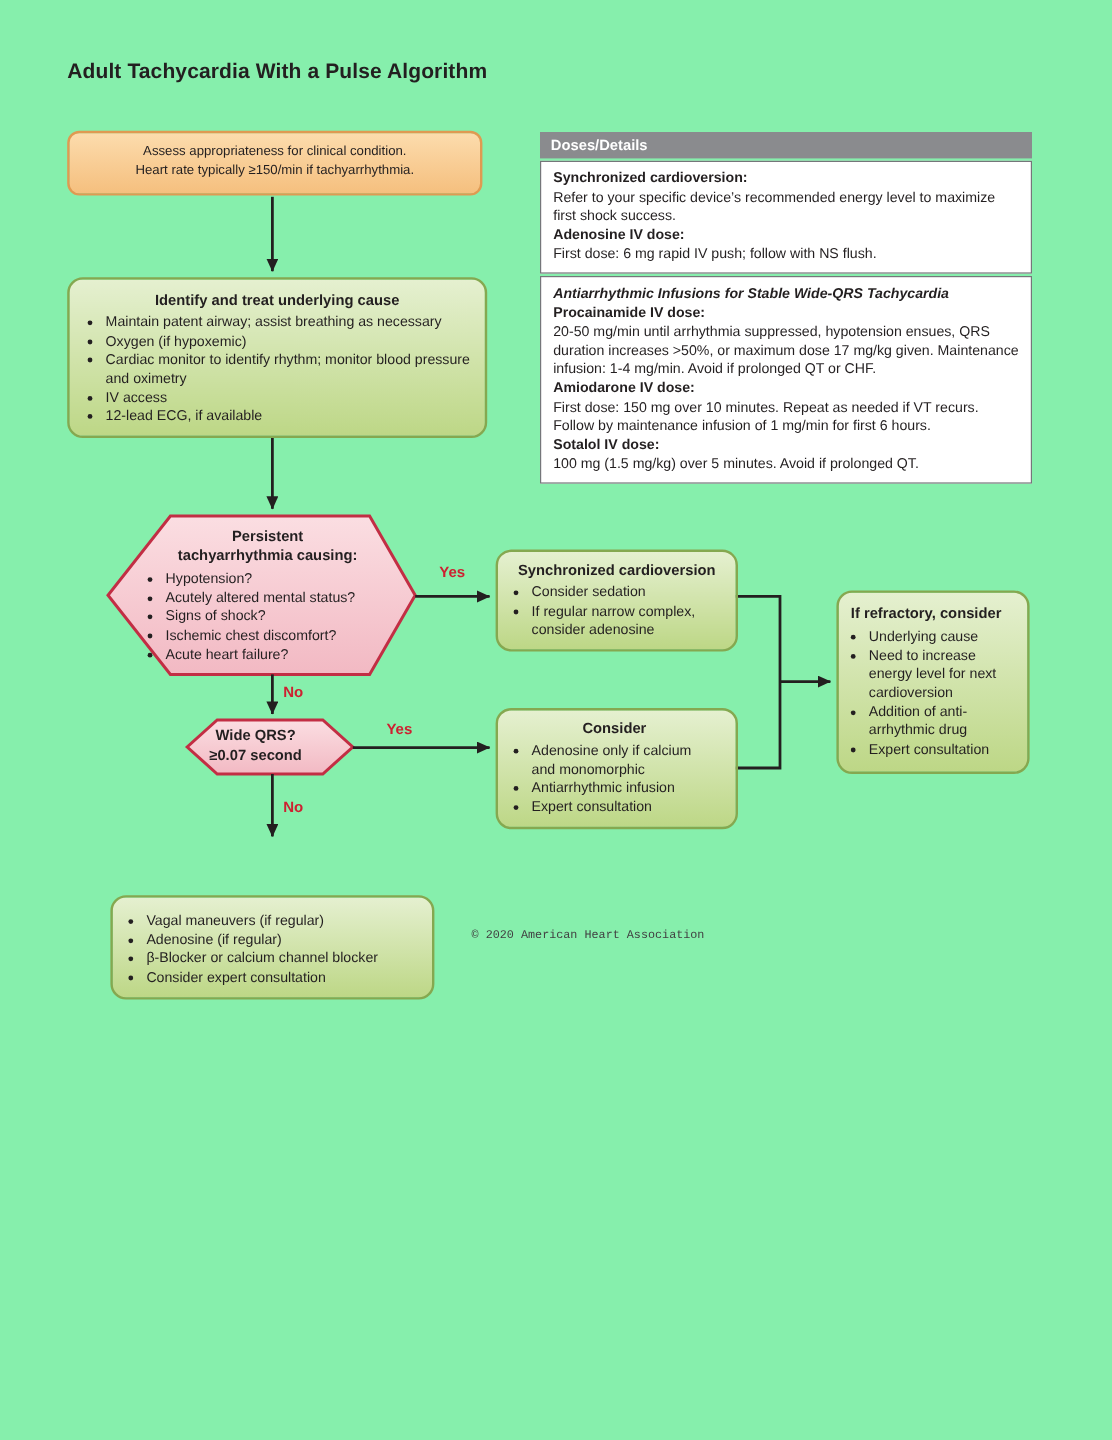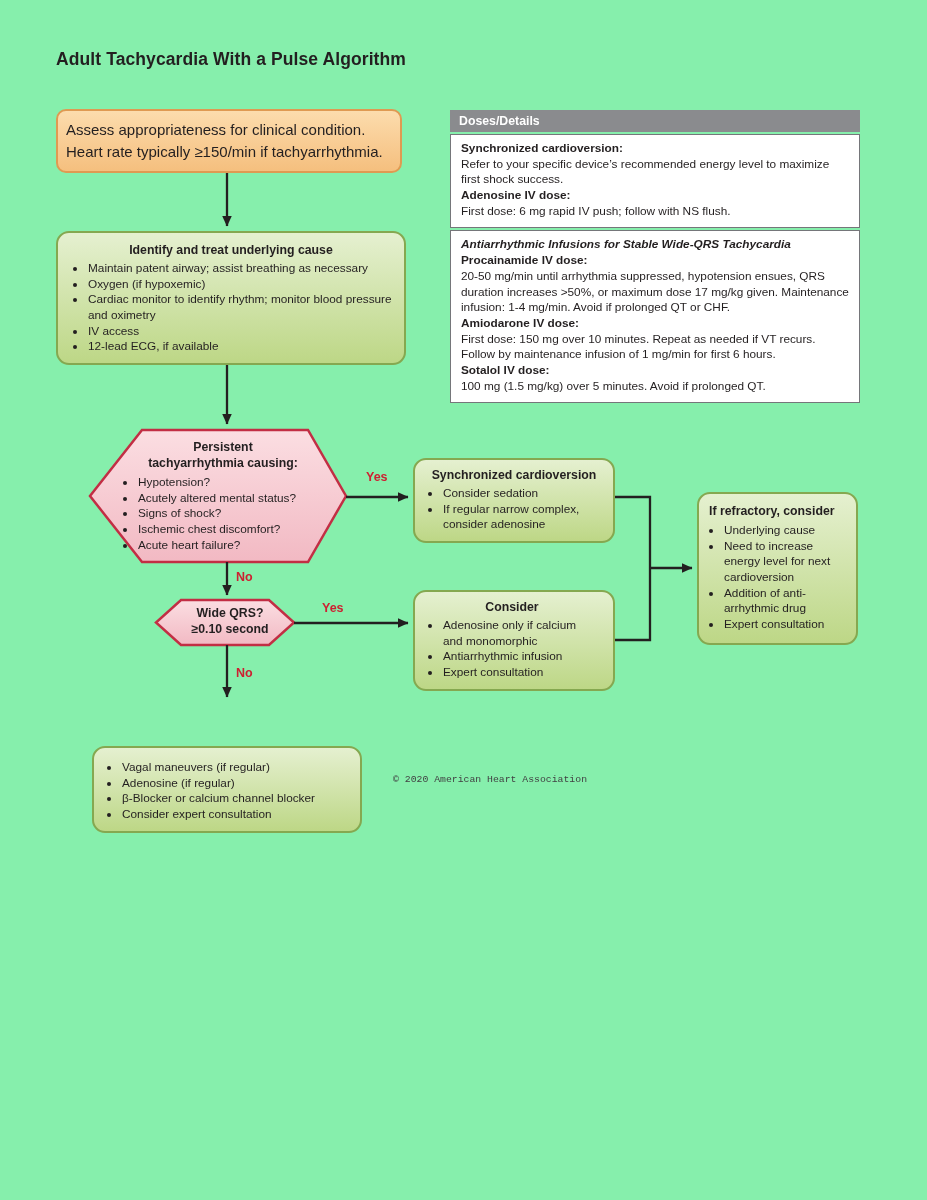--- a/index.html
+++ b/index.html
@@ -11,21 +11,21 @@
   .svg-layer { position:absolute; left:0; top:0; z-index:1; }
 
   .node { position:absolute; box-sizing:border-box; z-index:2; }
   .box-orange { border:2px solid #df9a52; border-radius:10px;
                 background:linear-gradient(180deg,#fcdcad 0%,#f5bf7e 100%); }
   .box-green  { border:2px solid #85a850; border-radius:13px;
                 background:linear-gradient(180deg,#e5f0d0 0%,#bdd786 100%); }
 
   .node-title { font-size:12.3px; font-weight:bold; text-align:center; line-height:1.3; margin-bottom:2px; }
   .node-title.left { text-align:left; margin-bottom:3px; }
-  .center-lines { font-size:15px; line-height:1.45; text-align:left; }
+  .center-lines { font-size:11px; line-height:1.45; text-align:center; }
   .center-lines span { display:block; }
 
   ul.bullets { margin:2px 0 0; padding-left:17px; font-size:11.8px; line-height:1.33; text-align:left; }
   ul.bullets li { margin:0; padding-left:1px; }
 
   .hex-text { position:absolute; z-index:2; }
   .hex-title { font-size:12.3px; font-weight:bold; text-align:center; line-height:1.3; }
   .hex-title span { display:block; }
 
   .decision-label { position:absolute; z-index:3; color:#cd2031; font-weight:bold; font-size:12.5px; }
@@ -119,24 +119,24 @@
     </div>
     <ul class="bullets" style="margin-top:3px;">
         <li>Hypotension?</li>
         <li>Acutely altered mental status?</li>
         <li>Signs of shock?</li>
         <li>Ischemic chest discomfort?</li>
         <li>Acute heart failure?</li>
       </ul>
   </div>
 
-  <div class="hex-text" style="left:163px;top:606px;width:134px;">
+  <div class="hex-text" style="left:146px;top:606px;width:134px;">
     <div class="hex-title">
       <span>Wide QRS?</span>
-      <span>≥0.10 second</span>
+      <span>≥0.07 second</span>
     </div>
   </div>
 
   <div class="decision-label" style="left:366px;top:470px;">Yes</div>
   <div class="decision-label" style="left:236px;top:570px;">No</div>
   <div class="decision-label" style="left:322px;top:601px;">Yes</div>
   <div class="decision-label" style="left:236px;top:666px;">No</div>
 
   <div class="node box-green" style="left:413px;top:458px;width:202px;min-height:84px;padding:8px 10px 8px;">
     <div class="node-title">Synchronized cardioversion</div>

